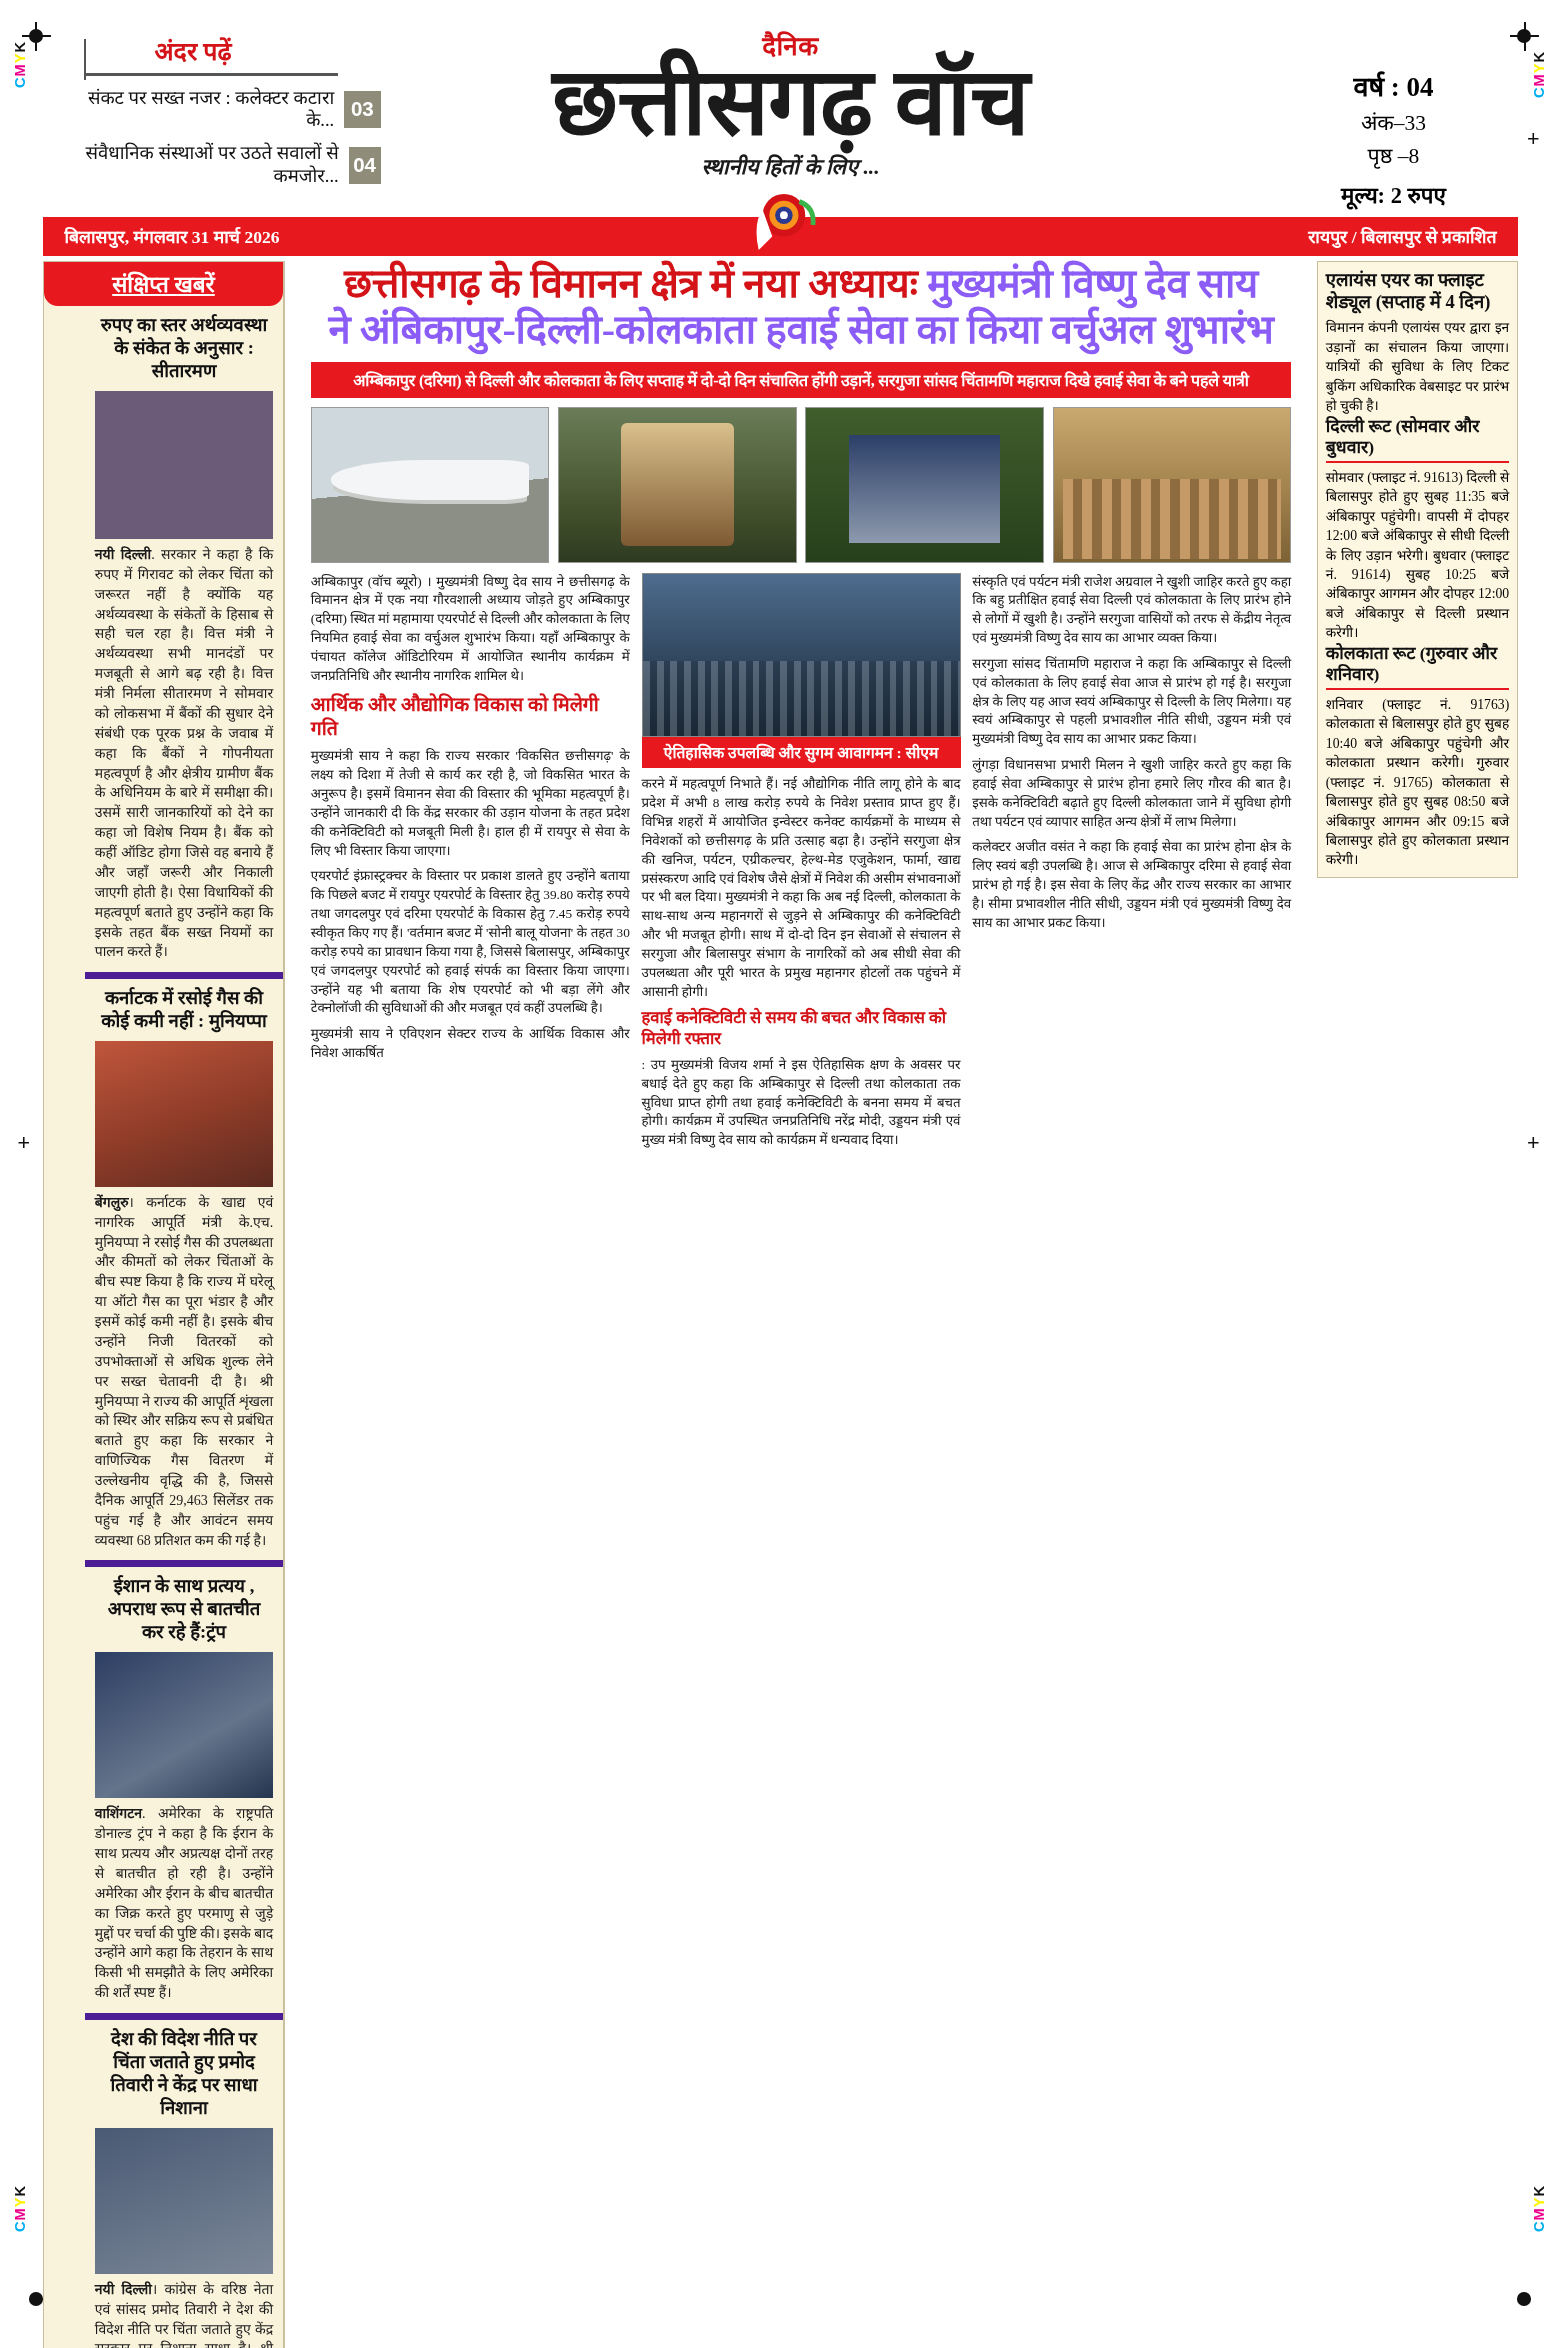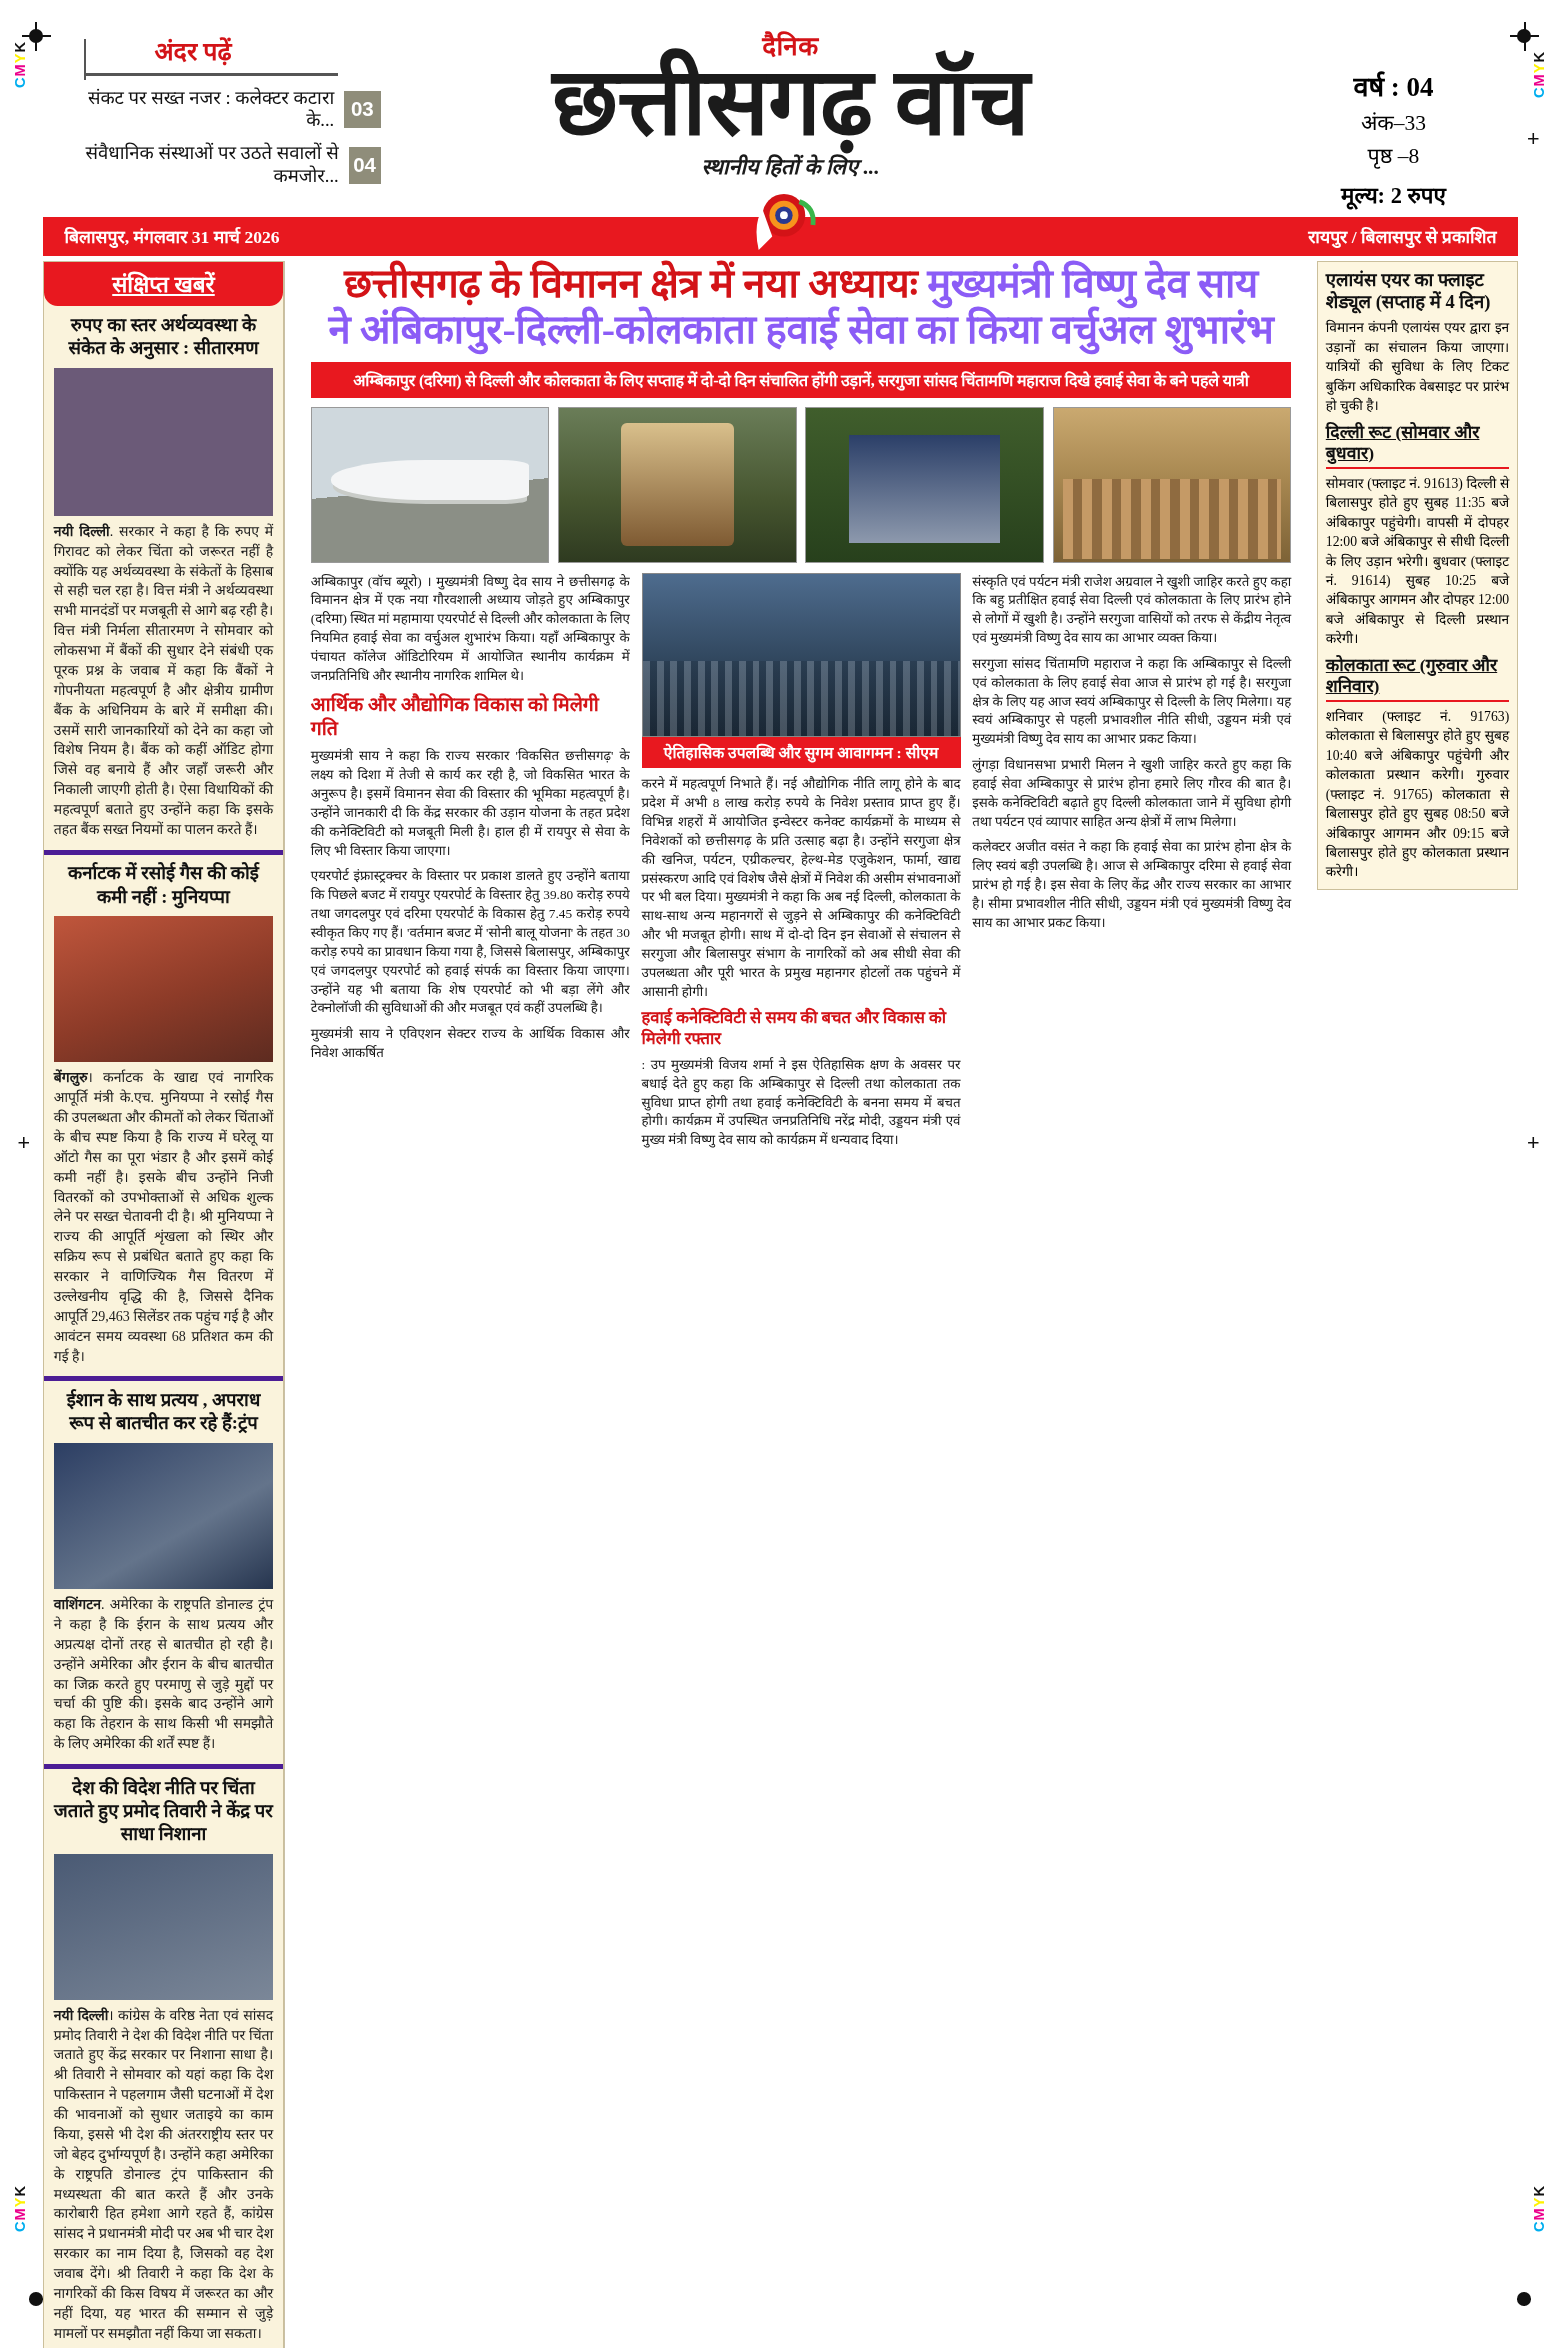--- a/index.html
+++ b/index.html
@@ -74,21 +74,21 @@
   .col-main{ flex:1 1 auto; padding:0 9.8px; }
   .col-right{ width:201px; flex:0 0 201px; }
 
   
   .sidebar{ background:#faf3dc; border:1px solid #cbbf9b; }
   .sb-head{
     background:#e8181f; color:#fff; font:700 22.4px "Liberation Serif",serif;
     text-align:center; padding:5.9px 0 6.8px; border-radius:0 0 13.7px 13.7px;
     text-decoration:underline;
   }
-  .sb-item{ padding:7.8px 9.8px 9.8px; border-bottom:5px solid #4c1d95; }
+  .sb-item{ padding:7.8px 9.8px 9.8px; border-bottom:7px solid #4c1d95;margin-left:41px; }
   .sb-title{ font:700 18.5px/1.25 "Liberation Serif",serif; text-align:center; color:#111; }
   .sb-photo{ width:100%; height:148px; margin:7.8px 0 5.9px; background:#6b5a78; position:relative; overflow:hidden;}
   .sb-photo.gas{ background:linear-gradient(160deg,#c0563c,#8d3b28 55%,#5d2b20); height:146px;}
   .sb-photo.trump{ background:linear-gradient(150deg,#2c3e63,#64748b 60%,#26354f); height:146px;}
   .sb-photo.man{ background:linear-gradient(160deg,#4a5a74,#7b8798); height:146px;}
   .sb-body{ font:400 14px/1.42 "Liberation Serif",serif; text-align:justify; color:#1a1a1a; }
   .sb-body b{ font-weight:700; }
 
   
   .lead-h1{
@@ -123,22 +123,22 @@
     border:1px solid #888; position:relative; overflow:hidden; }
   .bigphoto::after{ content:""; position:absolute; left:0; bottom:0; width:100%; height:46%;
     background:repeating-linear-gradient(90deg,rgba(255,255,255,.18) 0 6.8px,rgba(0,0,0,.12) 6.8px 13.7px); }
   .capbar{ background:#e8181f; color:#fff; font:700 15.6px "Liberation Serif",serif;
     text-align:center; padding:4.9px 3.9px; }
   .subhead-red{ color:#d31317; font:700 19.5px/1.25 "Liberation Serif",serif; margin:5.9px 0 5.9px; }
 
   
   .rbox{ background:#fdf6e0; border:1px solid #cbbf9b; padding:6.8px 7.8px; }
   .rbox h3{ font:700 18.5px/1.2 "Liberation Serif",serif; color:#111; }
-  .rbox h4{ font:700 17.6px/1.2 "Liberation Serif",serif; color:#111; margin-top:6px;
-    border-bottom:2px solid #e8181f; padding-bottom:2.9px;text-decoration:underline; }
+  .rbox h4{ font:700 17.6px/1.2 "Liberation Serif",serif; color:#111; margin-top:0;
+    border-bottom:2px solid #e8181f; padding-bottom:2.9px; }
   .rbox p{ font:400 13.7px/1.42 "Liberation Serif",serif; margin-top:4.9px; text-align:justify;}
 </style>
 </head>
 <body>
 
 <div class="page">
 
   <div class="regdot" style="left:29px;top:29px"></div>
   <div class="regmark" style="left:21.5px;top:21.5px"></div>
   <div class="regdot" style="left:1517px;top:29px"></div>

